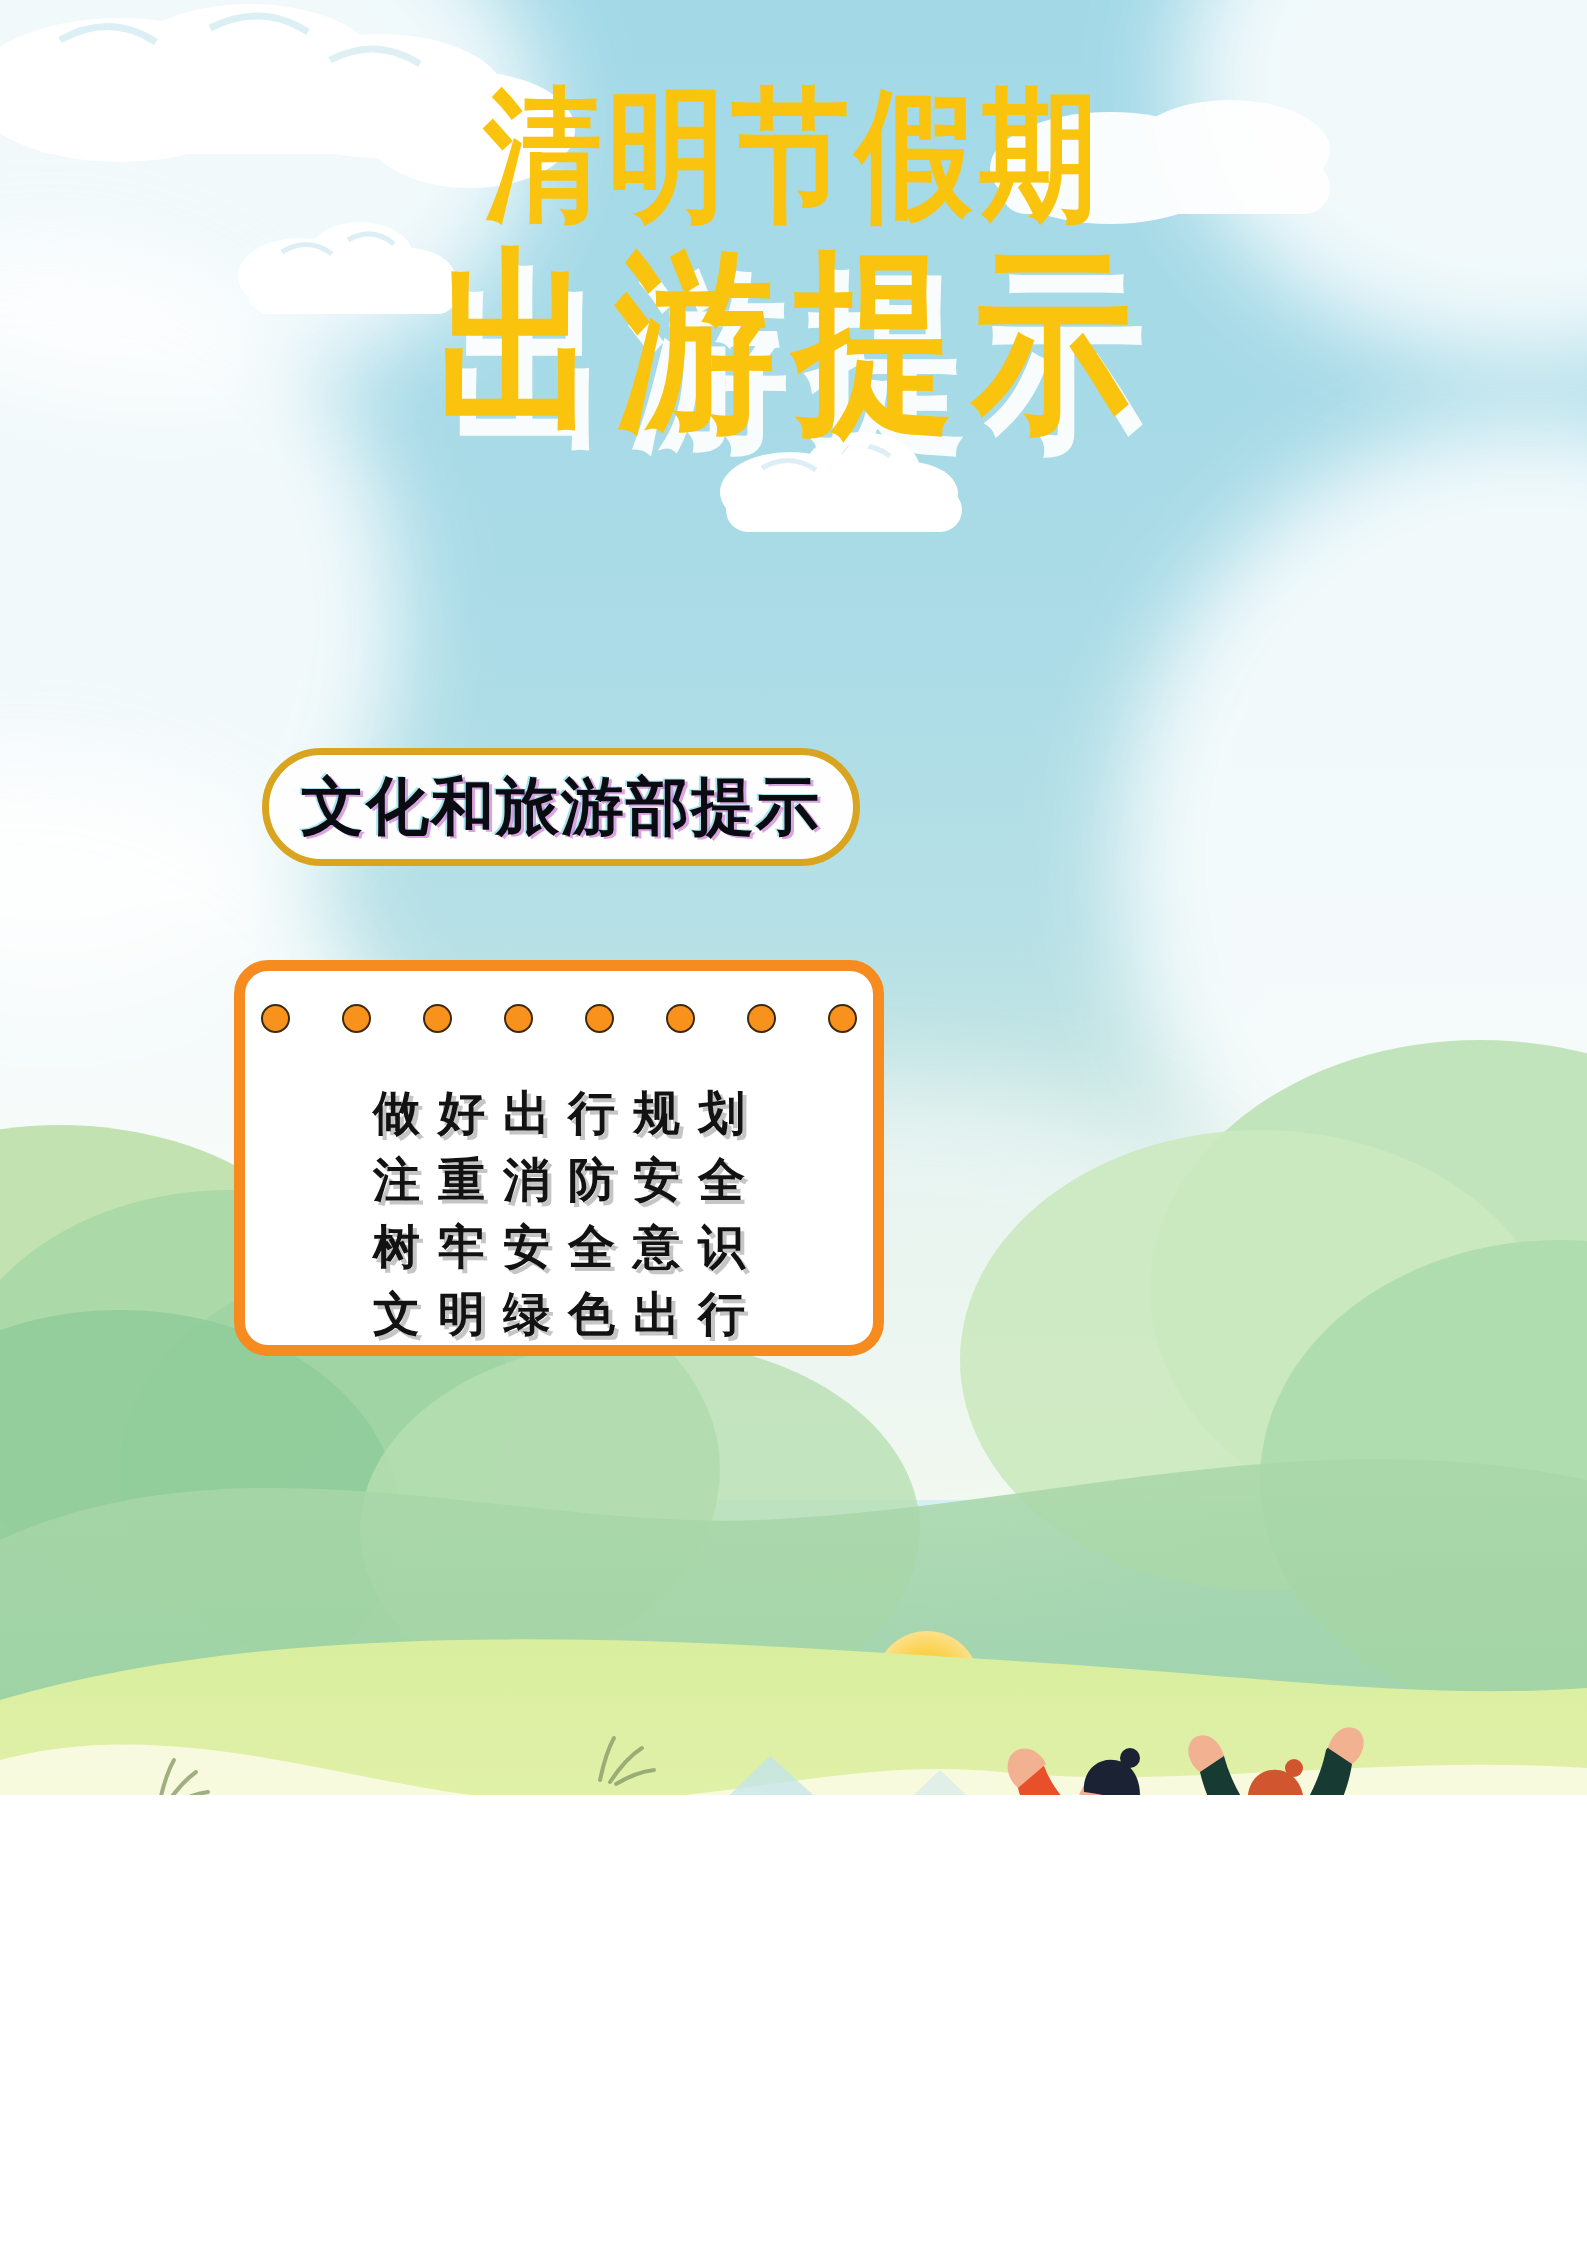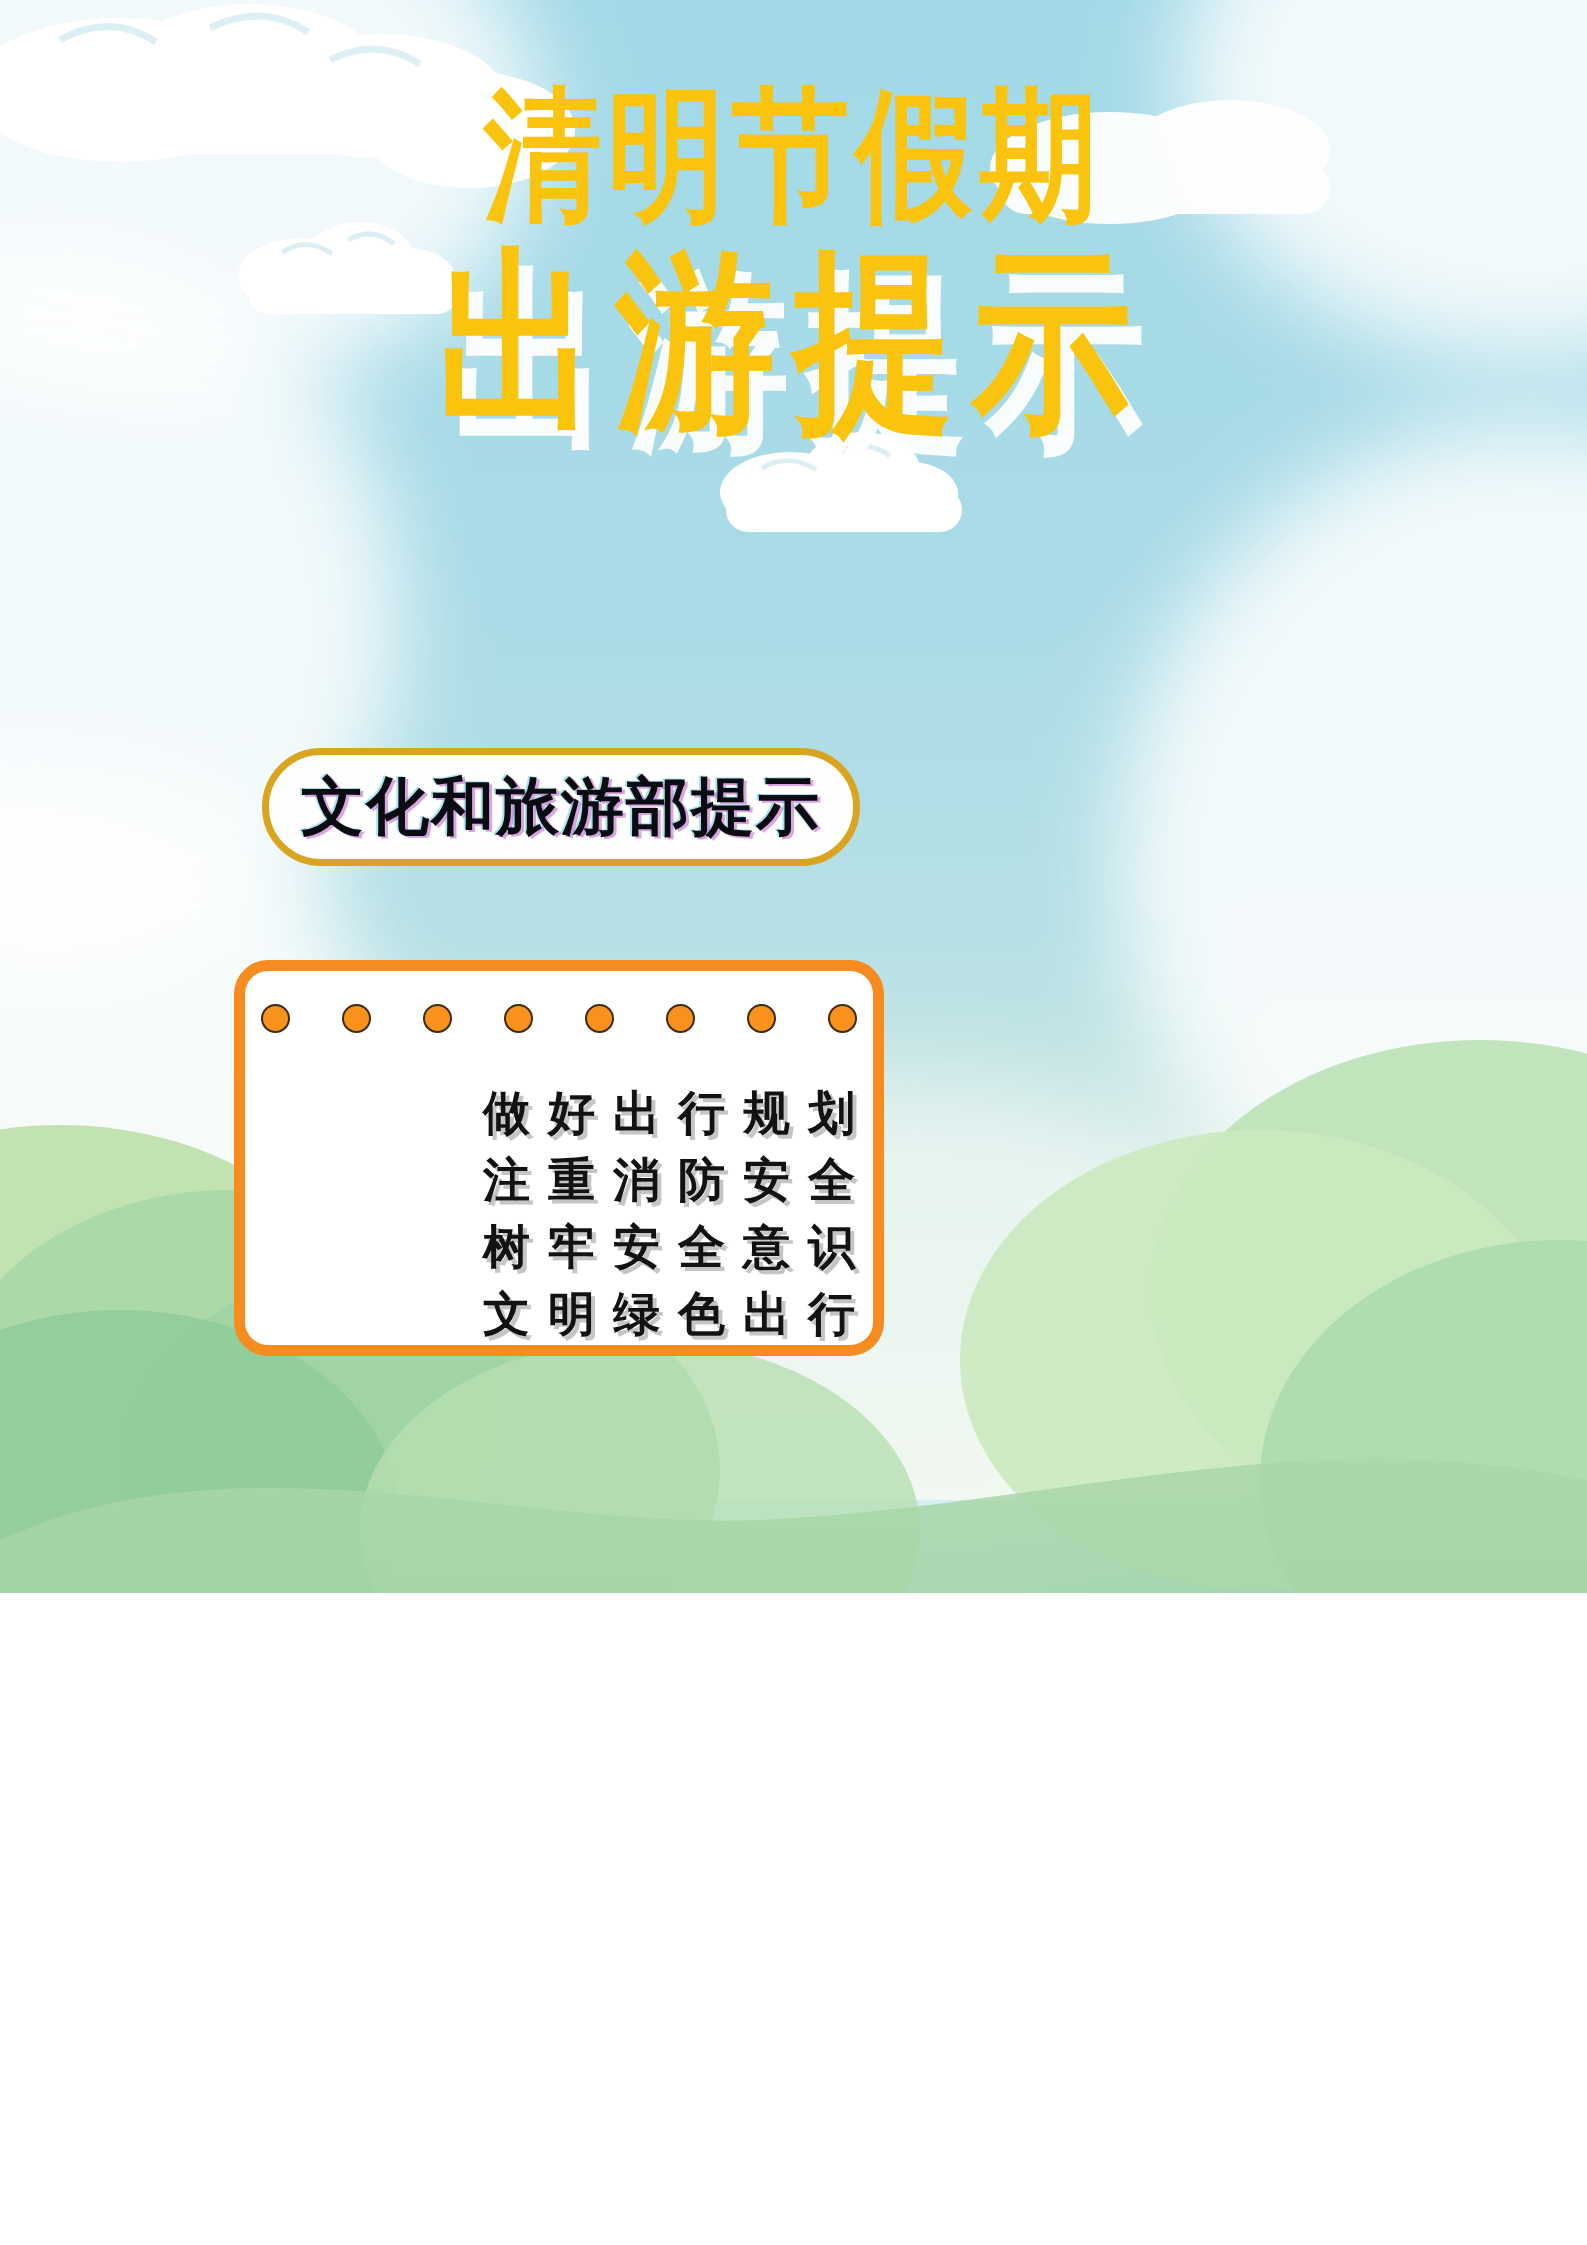--- a/index.html
+++ b/index.html
@@ -1,21 +1,21 @@
 <!DOCTYPE html>
 <html><head>
 <meta charset="utf-8">
 <style>
   html,body{margin:0;padding:0;background:#fff;}
   body{font-family:"Liberation Sans","DejaVu Sans",sans-serif;}
 
   #poster{
     position:relative;
     width:1587px;
-    height:1593px;
+    height:1795px;
     overflow:hidden;
     background:#a5dbe8;
   }
 
   
   .sky{
     position:absolute;left:0;top:0;width:1587px;height:1500px;
     background:linear-gradient(180deg,#a3d9e7 0%,#a9dbe7 38%,#b6e0e6 62%,#cfe8e0 80%,#dff0dd 100%);
   }
   .cloud-blob{position:absolute;border-radius:50%;background:#ffffff;filter:blur(0px);}
@@ -81,21 +81,21 @@
     position:absolute;left:0;top:33px;width:100%;
     display:flex;justify-content:center;gap:52px;
   }
   .dot{
     width:29px;height:29px;border-radius:50%;
     background:#f8921d;border:2px solid #3d2b10;
     box-sizing:border-box;
   }
   .card-lines{
     position:absolute;left:0;top:110px;width:100%;
-    display:flex;flex-direction:column;align-items:flex-end;gap:4px;
+    display:flex;flex-direction:column;align-items:center;gap:4px;
   }
   .card-line{
     font-size:47px;
     line-height:63px;
     font-weight:bold;
     color:#121212;
     letter-spacing:18px;
     text-indent:18px;
     text-shadow:4px 4px 0 rgba(150,150,150,.55);
     white-space:nowrap;

